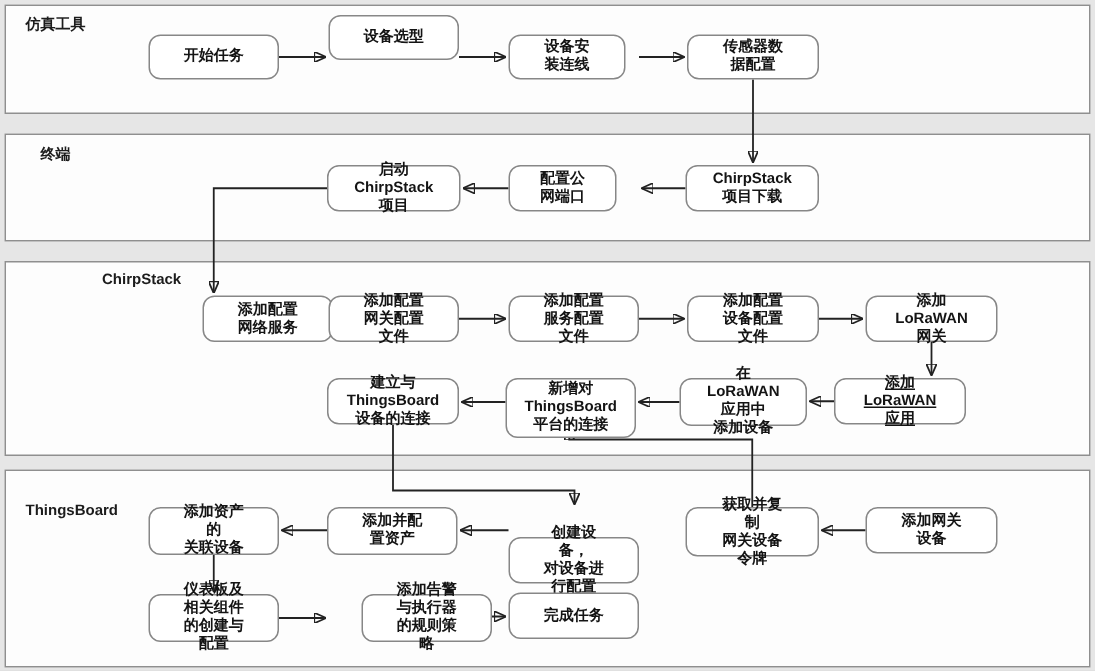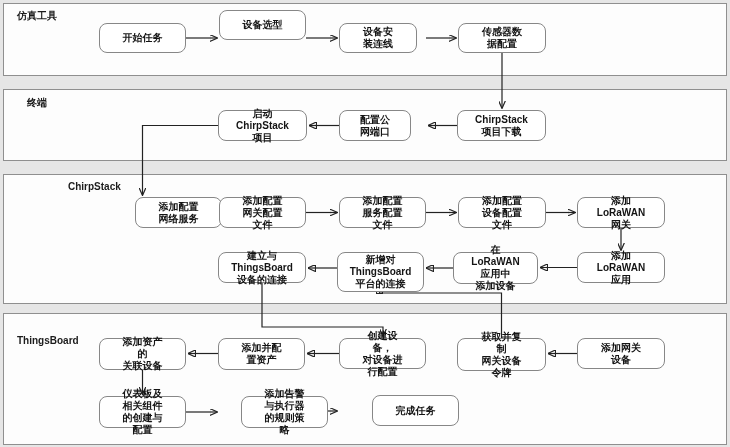--- a/index.html
+++ b/index.html
@@ -109,35 +109,35 @@
   <div class="node" style="left:457px;top:110px;width:89px;height:31px;">ChirpStack项目下载</div>
 
   <div class="node" style="left:99px;top:197px;width:87px;height:31px;margin-left:36px;">添加配置网络服务</div>
   <div class="node" style="left:219px;top:197px;width:87px;height:31px;">添加配置
 网关配置文件</div>
   <div class="node" style="left:339px;top:197px;width:87px;height:31px;">添加配置
 服务配置文件</div>
   <div class="node" style="left:458px;top:197px;width:88px;height:31px;">添加配置
 设备配置文件</div>
   <div class="node" style="left:577px;top:197px;width:88px;height:31px;">添加 LoRaWAN 网关</div>
-  <div class="node" style="left:577px;top:252px;width:88px;height:31px;">添加 LoRaWAN 应用</div>
+  <div class="node" style="left:556px;top:252px;width:88px;height:31px;text-decoration:underline;">添加 LoRaWAN 应用</div>
   <div class="node" style="left:453px;top:252px;width:85px;height:32px;">在 LoRaWAN 应用中
 添加设备</div>
   <div class="node" style="left:337px;top:252px;width:87px;height:40px;">新增对ThingsBoard
 平台的连接</div>
   <div class="node" style="left:218px;top:252px;width:88px;height:31px;">建立与ThingsBoard
 设备的连接</div>
 
   <div class="node" style="left:99px;top:338px;width:87px;height:32px;">添加资产的
 关联设备</div>
   <div class="node" style="left:218px;top:338px;width:87px;height:32px;">添加并配置资产</div>
-  <div class="node" style="left:339px;top:338px;width:87px;height:31px;">创建设备，
+  <div class="node" style="left:339px;top:358px;width:87px;height:31px;">创建设备，
 对设备进行配置</div>
   <div class="node" style="left:457px;top:338px;width:89px;height:33px;">获取并复制
 网关设备令牌</div>
   <div class="node" style="left:577px;top:338px;width:88px;height:31px;">添加网关设备</div>
   <div class="node" style="left:99px;top:396px;width:87px;height:32px;">仪表板及相关组件
 的创建与配置</div>
   <div class="node" style="left:219px;top:396px;width:87px;height:32px;margin-left:22px;">添加告警与执行器
 的规则策略</div>
-  <div class="node" style="left:339px;top:395px;width:87px;height:31px;margin-left:33px;">完成任务</div>
+  <div class="node" style="left:339px;top:395px;width:87px;height:31px;">完成任务</div>
 
 </div>
 
 </body></html>

